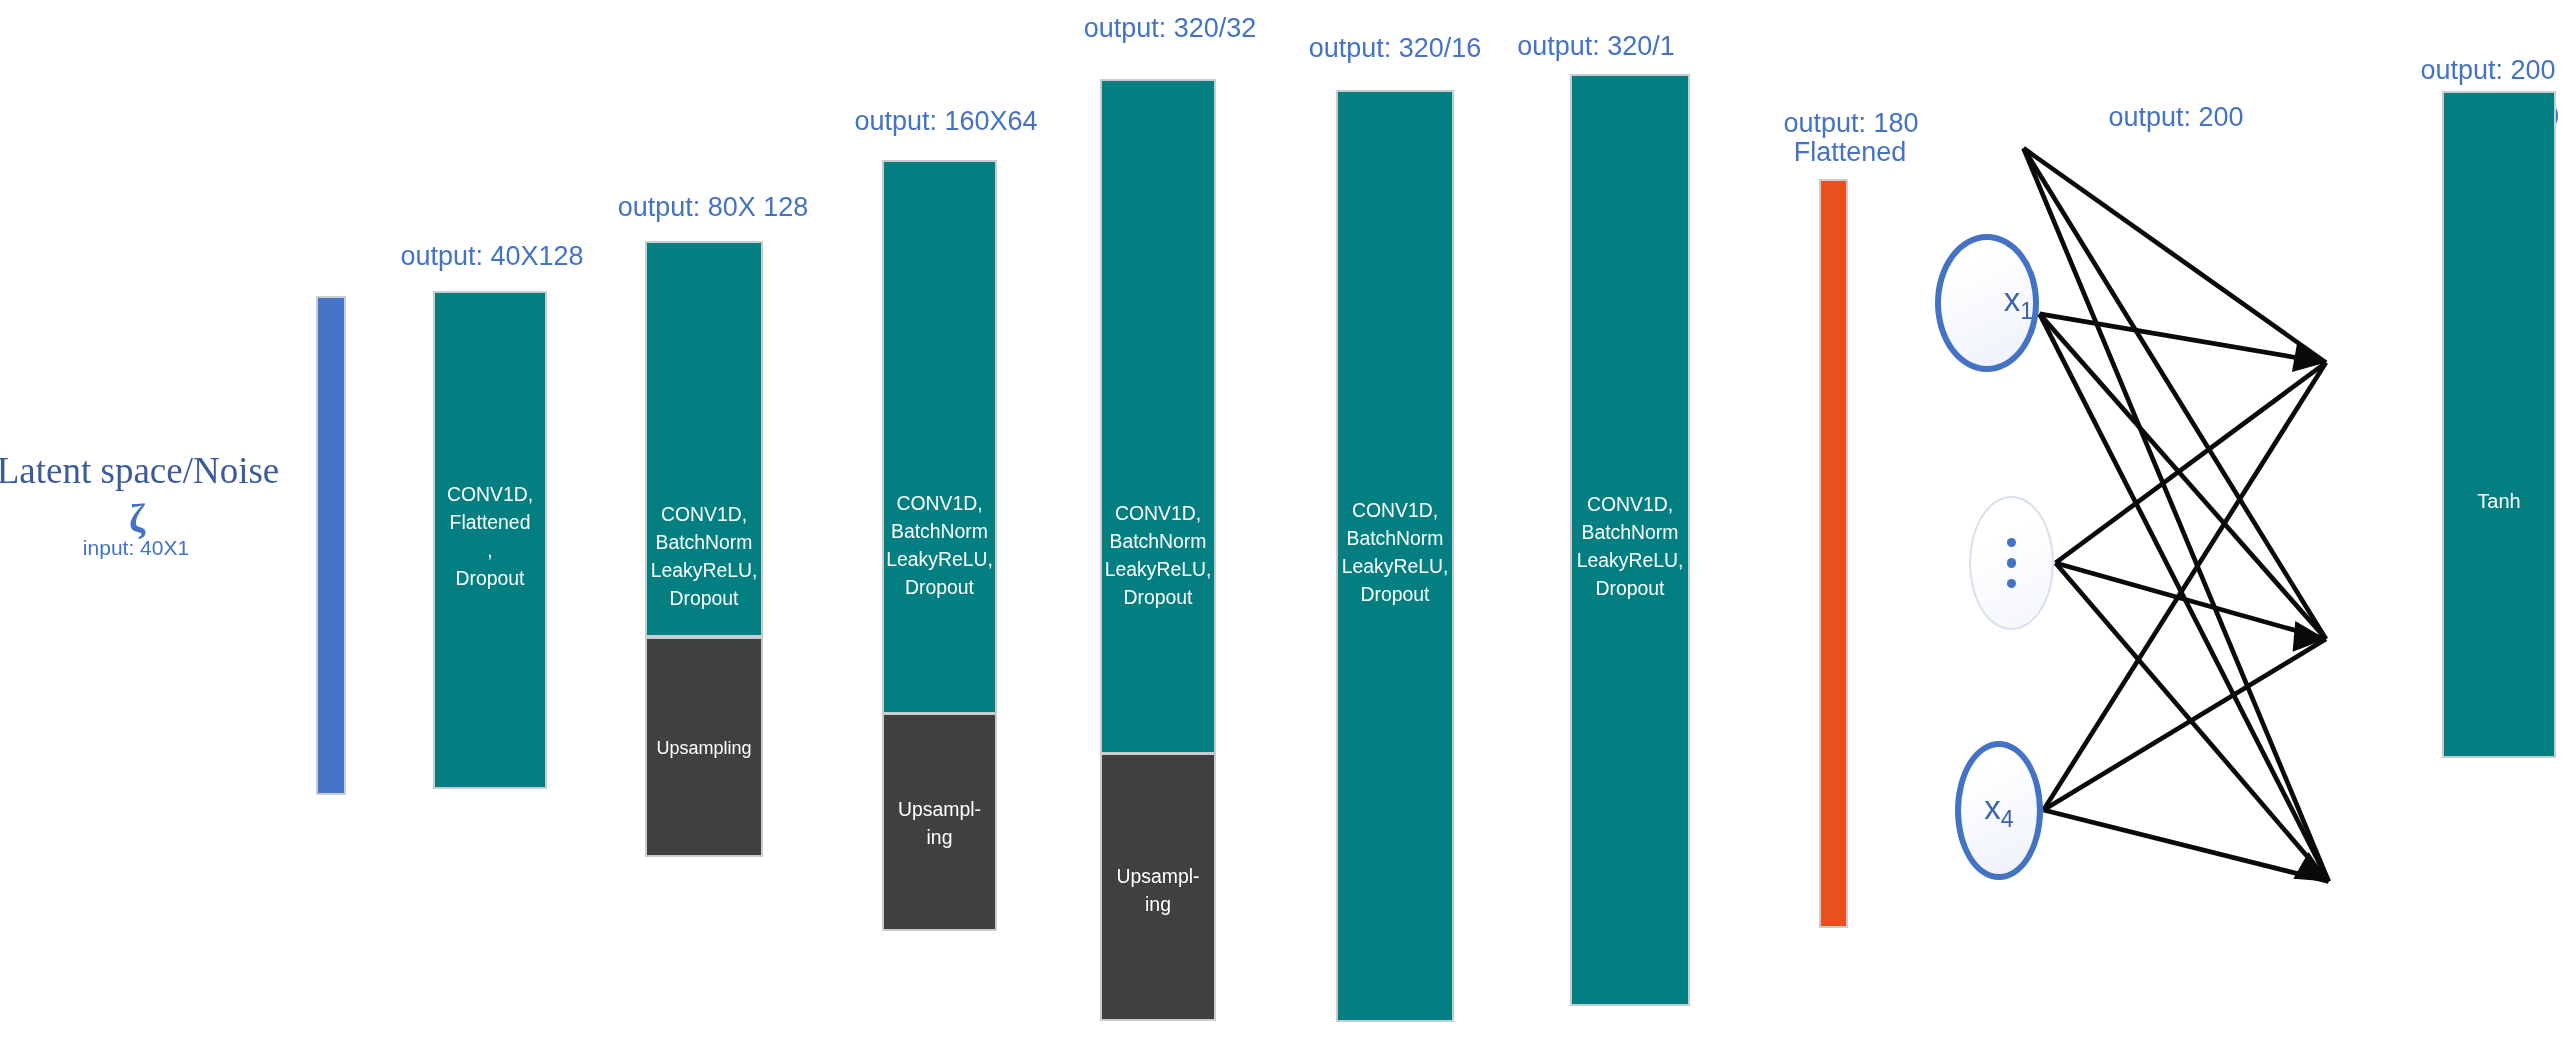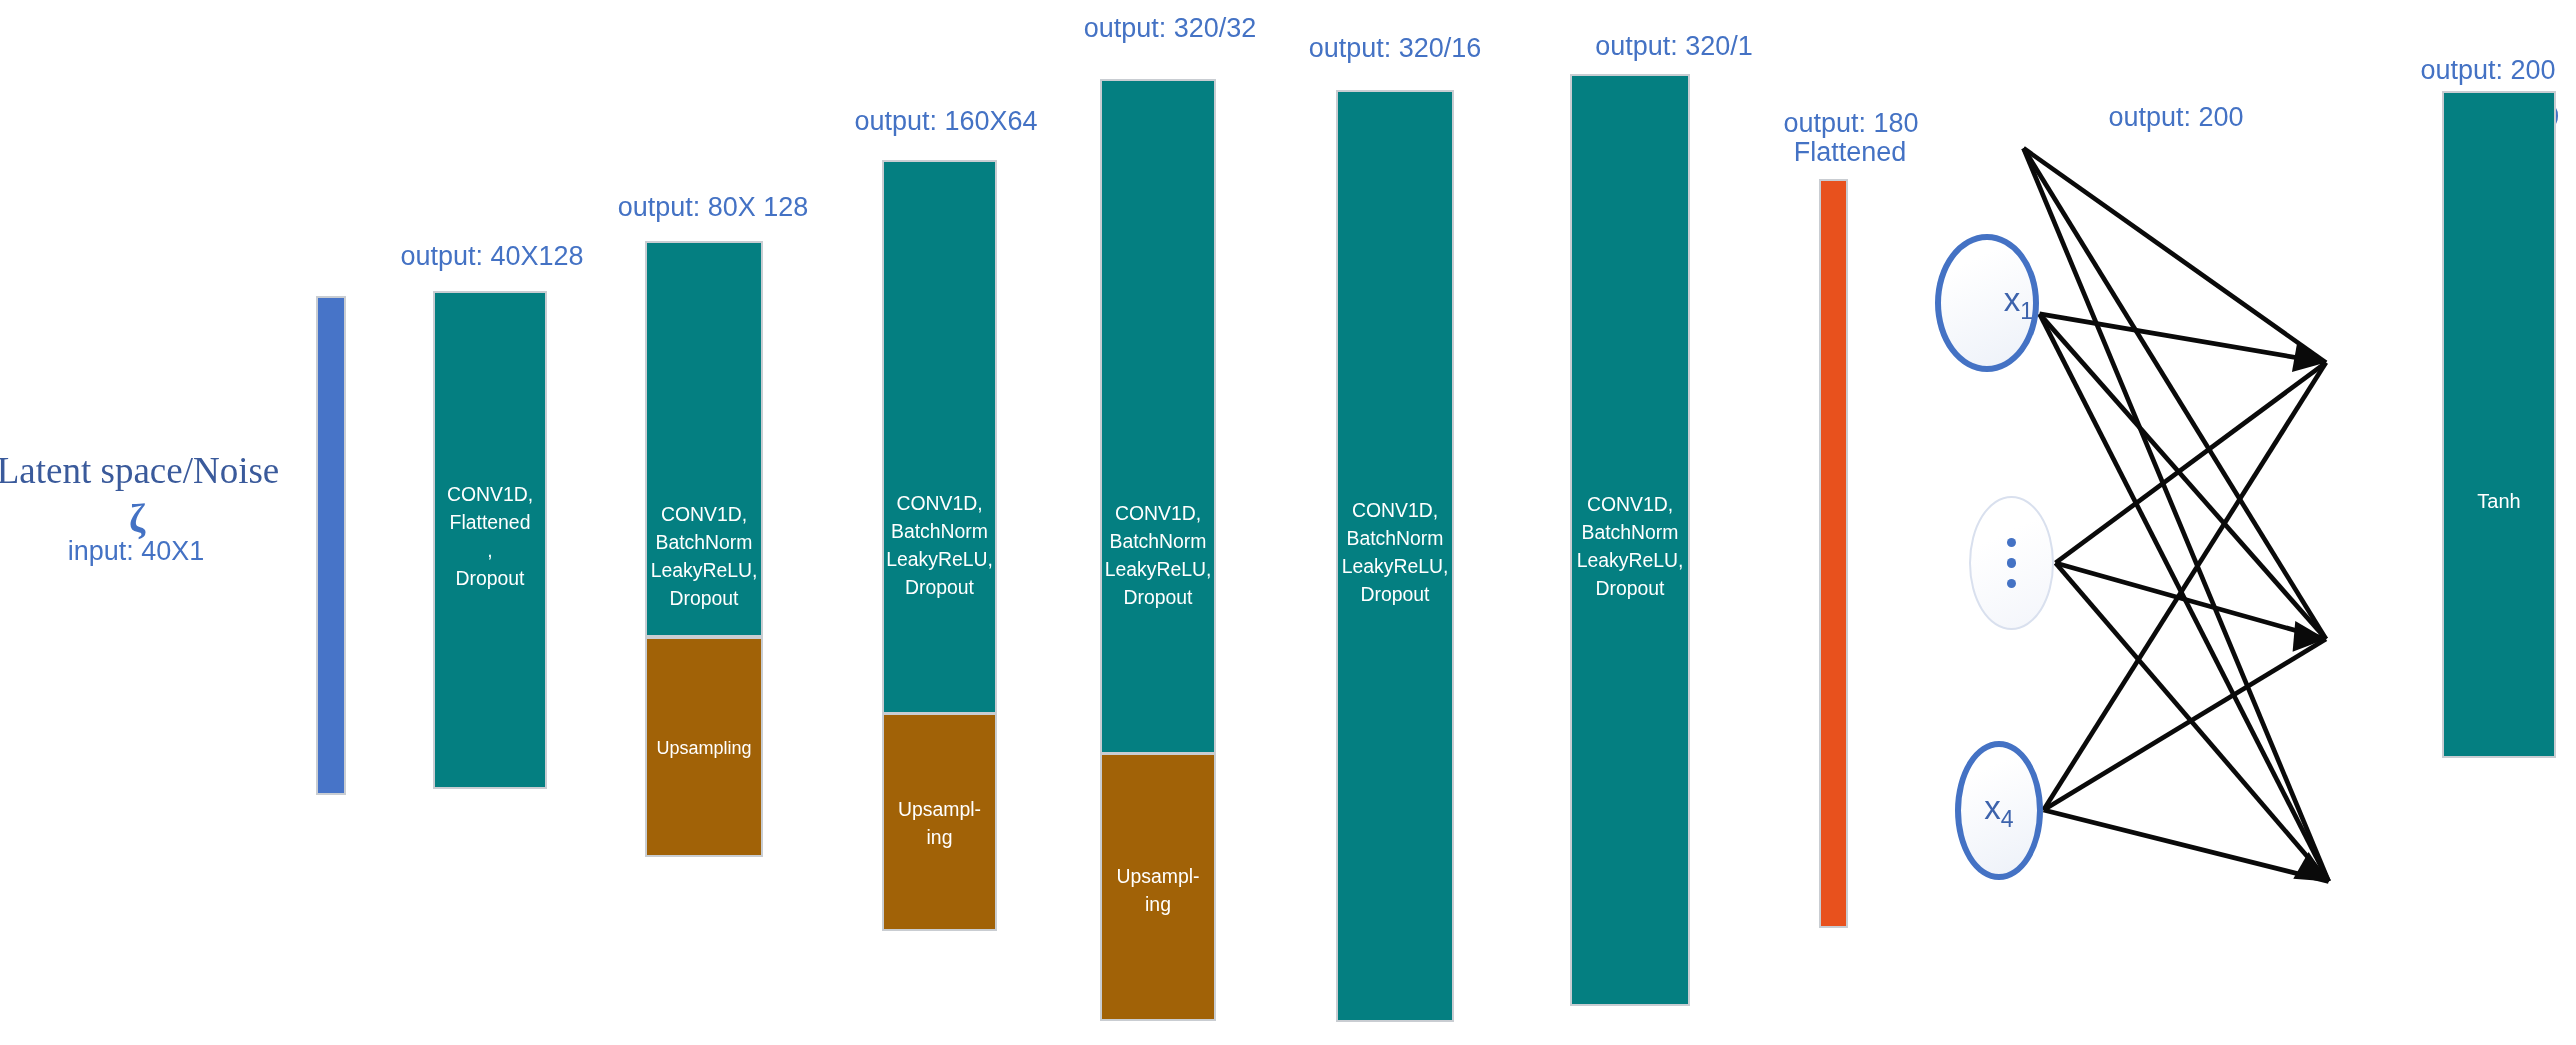--- a/index.html
+++ b/index.html
@@ -2,30 +2,30 @@
 <html style="font-size:10.7px"><head>
 <meta charset="utf-8">
 <style>
   html,body{margin:0;padding:0;background:#fff;}
   #canvas{position:relative;width:2576px;height:1045px;background:#fff;overflow:hidden;
           font-family:"Liberation Sans",sans-serif;}
   .out-label{position:absolute;font-size:27px;color:#4472C4;white-space:nowrap;
              transform:translateX(-50%);font-family:"Liberation Sans",sans-serif;}
   .bar{position:absolute;box-sizing:border-box;border:2px solid #C9CDD2;}
   .teal{background:#047F81;}
-  .purple{background:#a16207;}
+  .purple{background:#404040;}
   .orange{background:#E8511D;}
   .bluebar{background:#4774C8;}
   .block-body{position:absolute;left:0;width:100%;text-align:center;color:#fff;
               font-size:19.4px;line-height:28px;white-space:nowrap;}
   .latent-title{position:absolute;transform:translateX(-50%);font-family:"Liberation Serif",serif;
                 font-size:37px;color:#3A5A9B;white-space:nowrap;}
   .zeta{position:absolute;transform:translateX(-50%);font-family:"Liberation Serif",serif;
         font-weight:bold;font-size:39px;color:#4472C4;}
-  .latent-input{position:absolute;transform:translateX(-50%);font-size:27px;color:#4472C4;white-space:nowrap;}
+  .latent-input{position:absolute;transform:translateX(-50%);font-size:21px;color:#4472C4;white-space:nowrap;}
   .node{position:absolute;border-radius:50%;box-sizing:border-box;
         background:linear-gradient(155deg,#ffffff 20%,#eef2f9 95%);
         display:flex;align-items:center;justify-content:center;}
   .node-strong{border:6.7px solid #4472C4;}
   .node-faint{border:2.7px solid #D9E0EE;background:linear-gradient(155deg,#ffffff 30%,#f4f6fb 95%);}
   .node-label{color:#3D63AC;font-size:33px;}
   .node-label sub{font-size:23px;}
   .vdots{display:flex;flex-direction:column;gap:11.4px;}
   .vdots span{width:9.4px;height:9.4px;border-radius:50%;background:#4472C4;}
   svg{position:absolute;left:0;top:0;pointer-events:none;}
@@ -104,21 +104,21 @@
   <div class="out-label" style="left:1395px;top:13.4px;margin-top:20px;">output: 320/16</div>
   <div class="bar teal" style="left:1336px;top:90px;width:118px;height:932px;">
     <div class="block-body" style="top:404px;">
       <div>CONV1D,</div>
       <div>BatchNorm</div>
       <div>LeakyReLU,</div>
       <div>Dropout</div>
     </div>
   </div>
 
-  <div class="out-label" style="left:1674px;top:31px;">output: 320/1</div>
+  <div class="out-label" style="left:1596px;top:31px;">output: 320/1</div>
   <div class="bar teal" style="left:1570px;top:74px;width:120px;height:932px;">
     <div class="block-body" style="top:414px;">
       <div>CONV1D,</div>
       <div>BatchNorm</div>
       <div>LeakyReLU,</div>
       <div>Dropout</div>
     </div>
   </div>
 
   <div class="out-label" style="left:1851px;top:108px;">output: 180</div>

